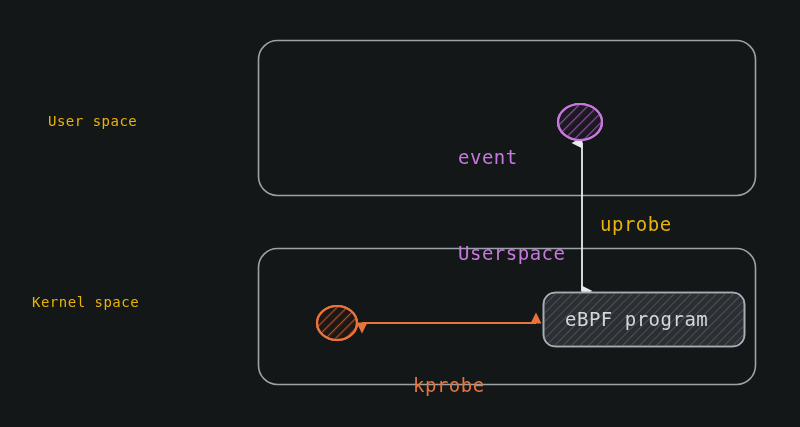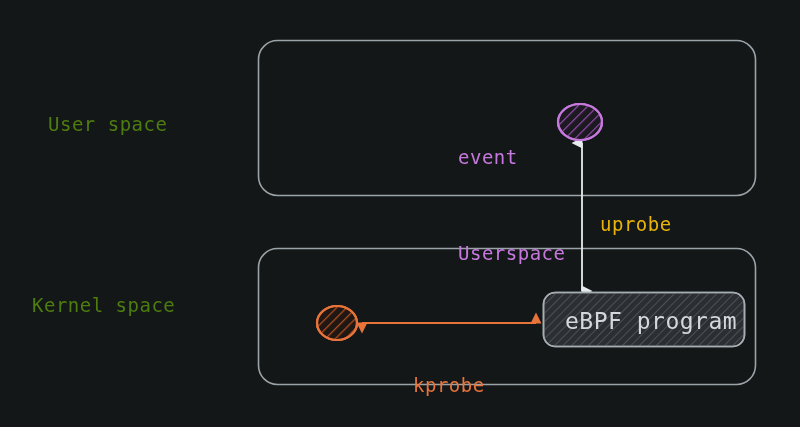--- a/index.html
+++ b/index.html
@@ -18,22 +18,22 @@
     width: 800px;
     height: 427px;
   }
   #diagram svg {
     position: absolute;
     top: 0;
     left: 0;
   }
   .side-label {
     position: absolute;
-    color: #4d7c0f;
-    font-size: 19px;
+    color: #eab308;
+    font-size: 14px;
     letter-spacing: 0.5px;
     white-space: nowrap;
   }
   #user-space-label { left: 48px; top: 113px; }
   #kernel-space-label { left: 32px; top: 294px; }
 
   .node-label {
     position: absolute;
     font-size: 19px;
     letter-spacing: 0.5px;
@@ -66,21 +66,21 @@
     left: 413px;
     top: 332px;
     color: #e8743b;
     margin-top: 42px;
   }
   #ebpf-program-label {
     position: absolute;
     left: 565px;
     top: 308px;
     color: #d4d8db;
-    font-size: 23px;
+    font-size: 19px;
     letter-spacing: 0.5px;
     white-space: nowrap;
   }
 </style>
 </head>
 <body>
 
 <div id="diagram">
 
   <svg width="800" height="427" viewBox="0 0 800 427">

